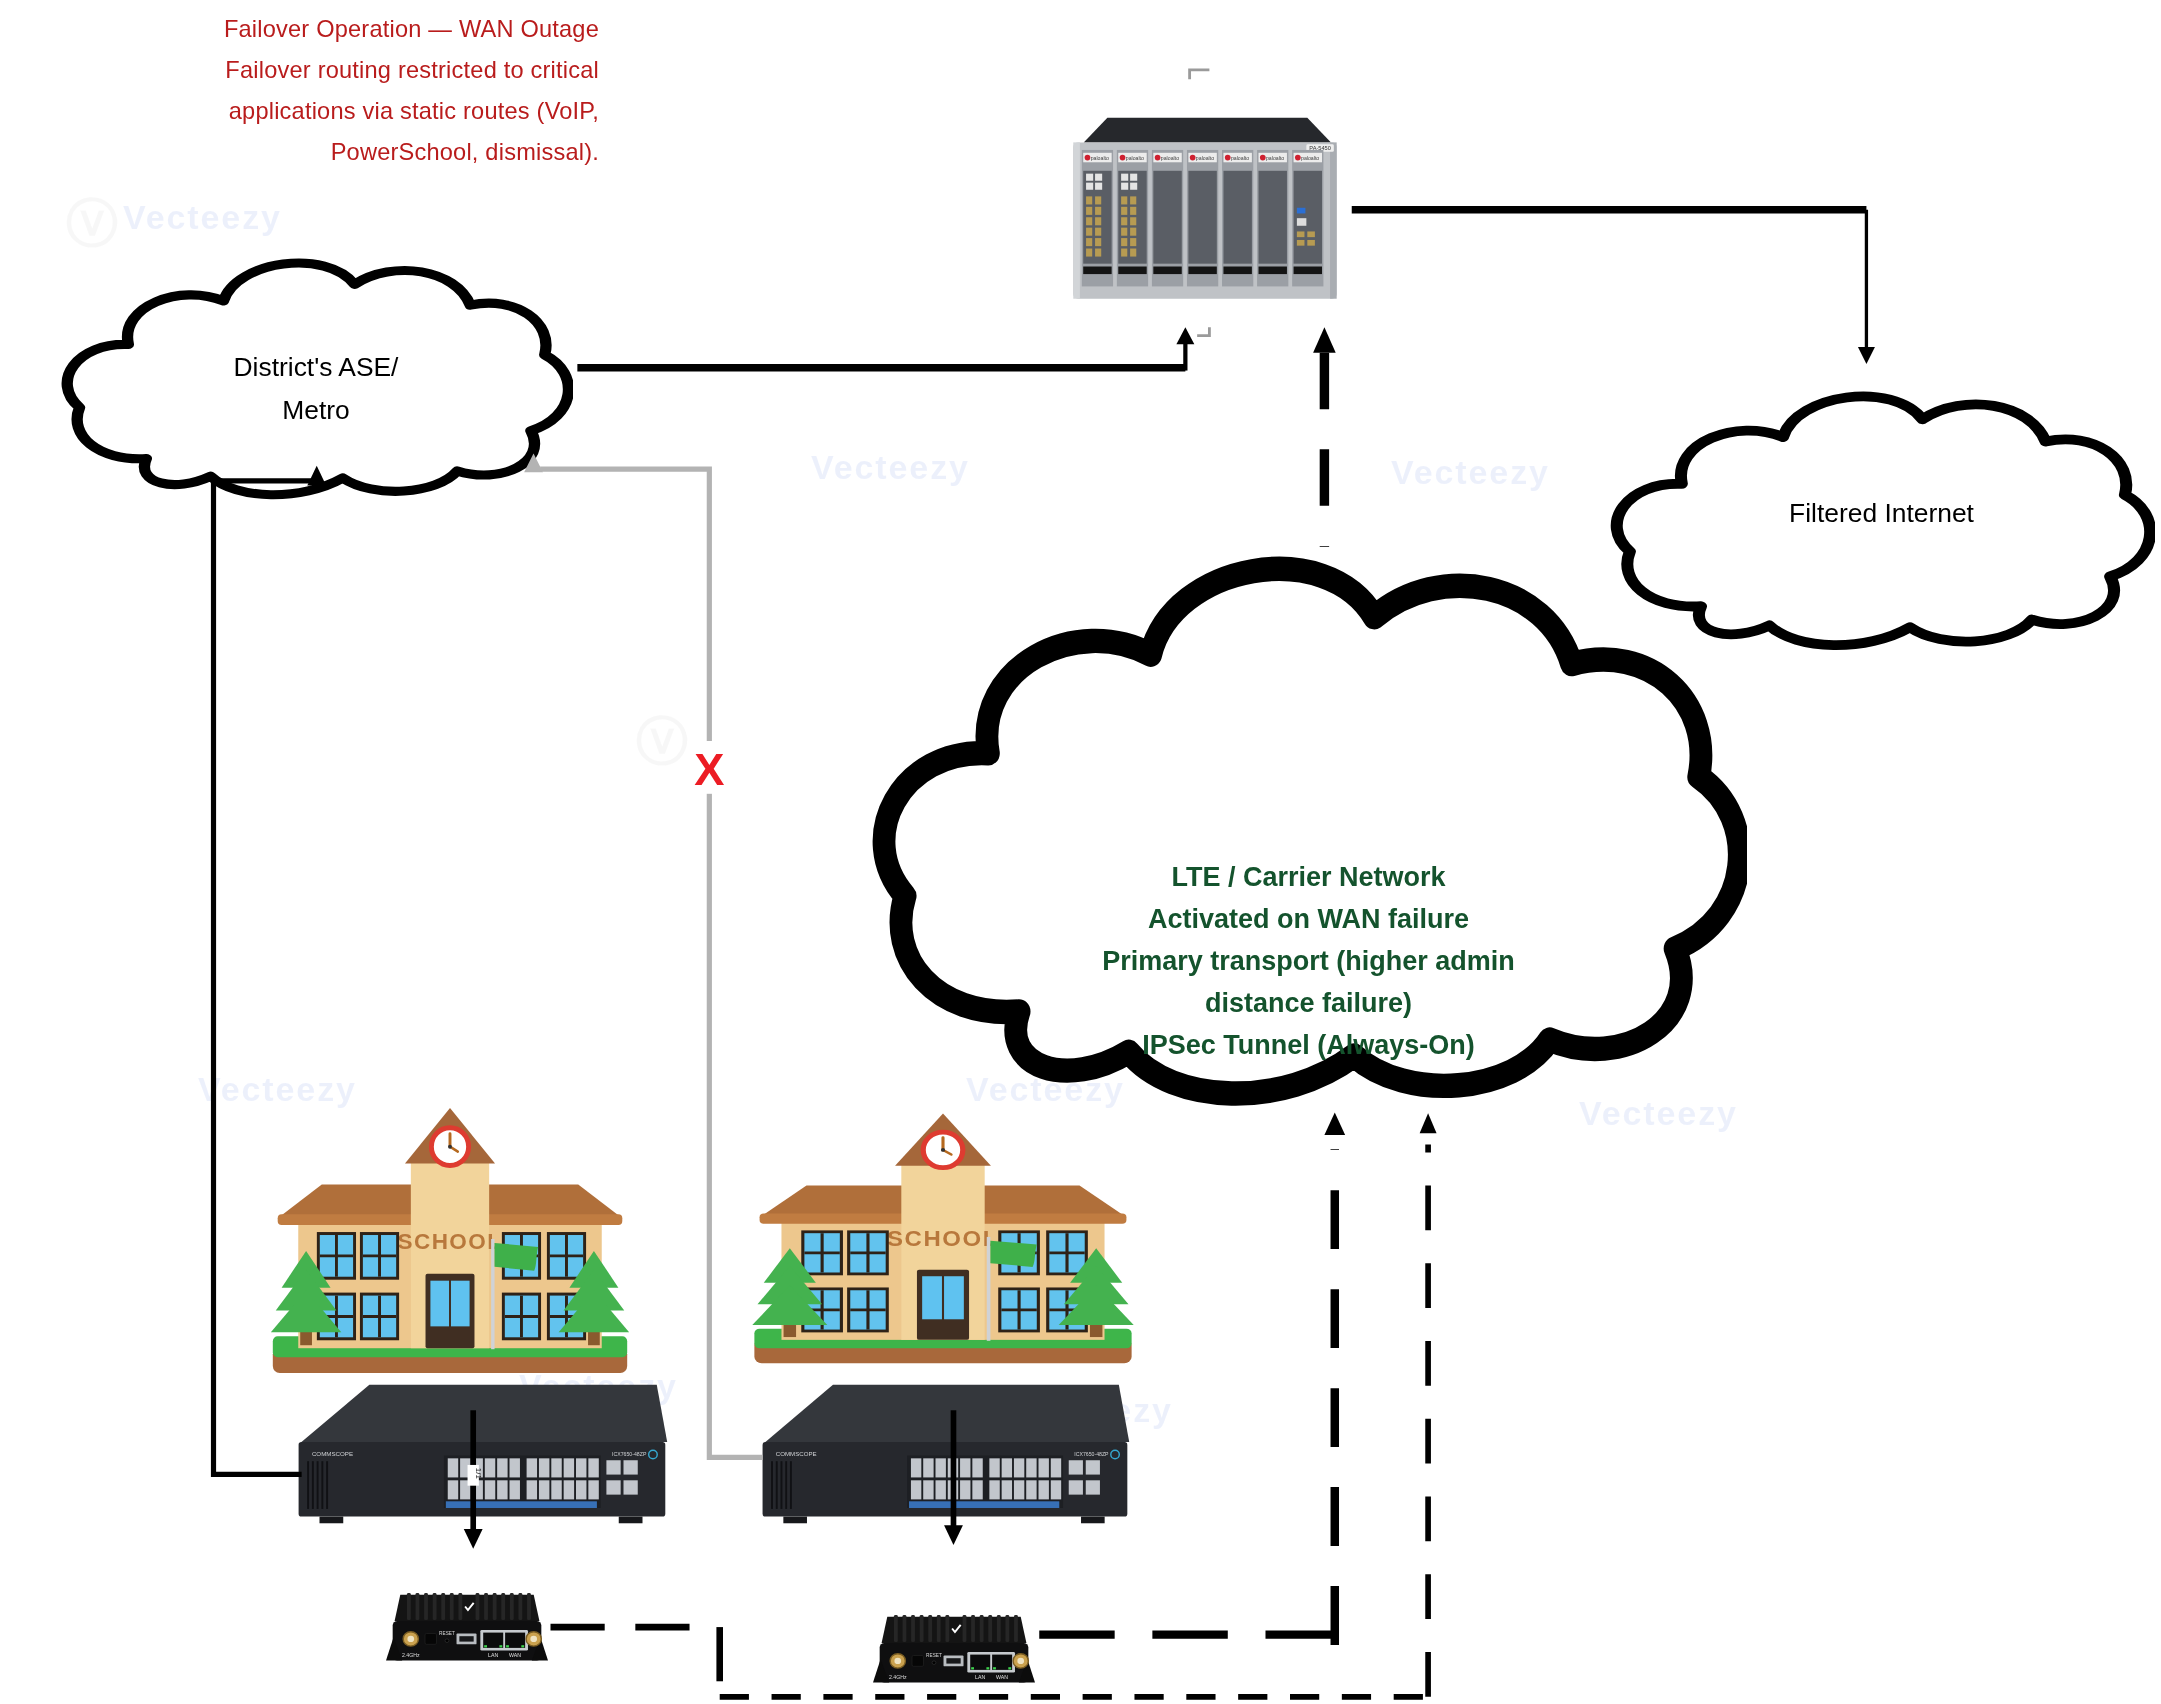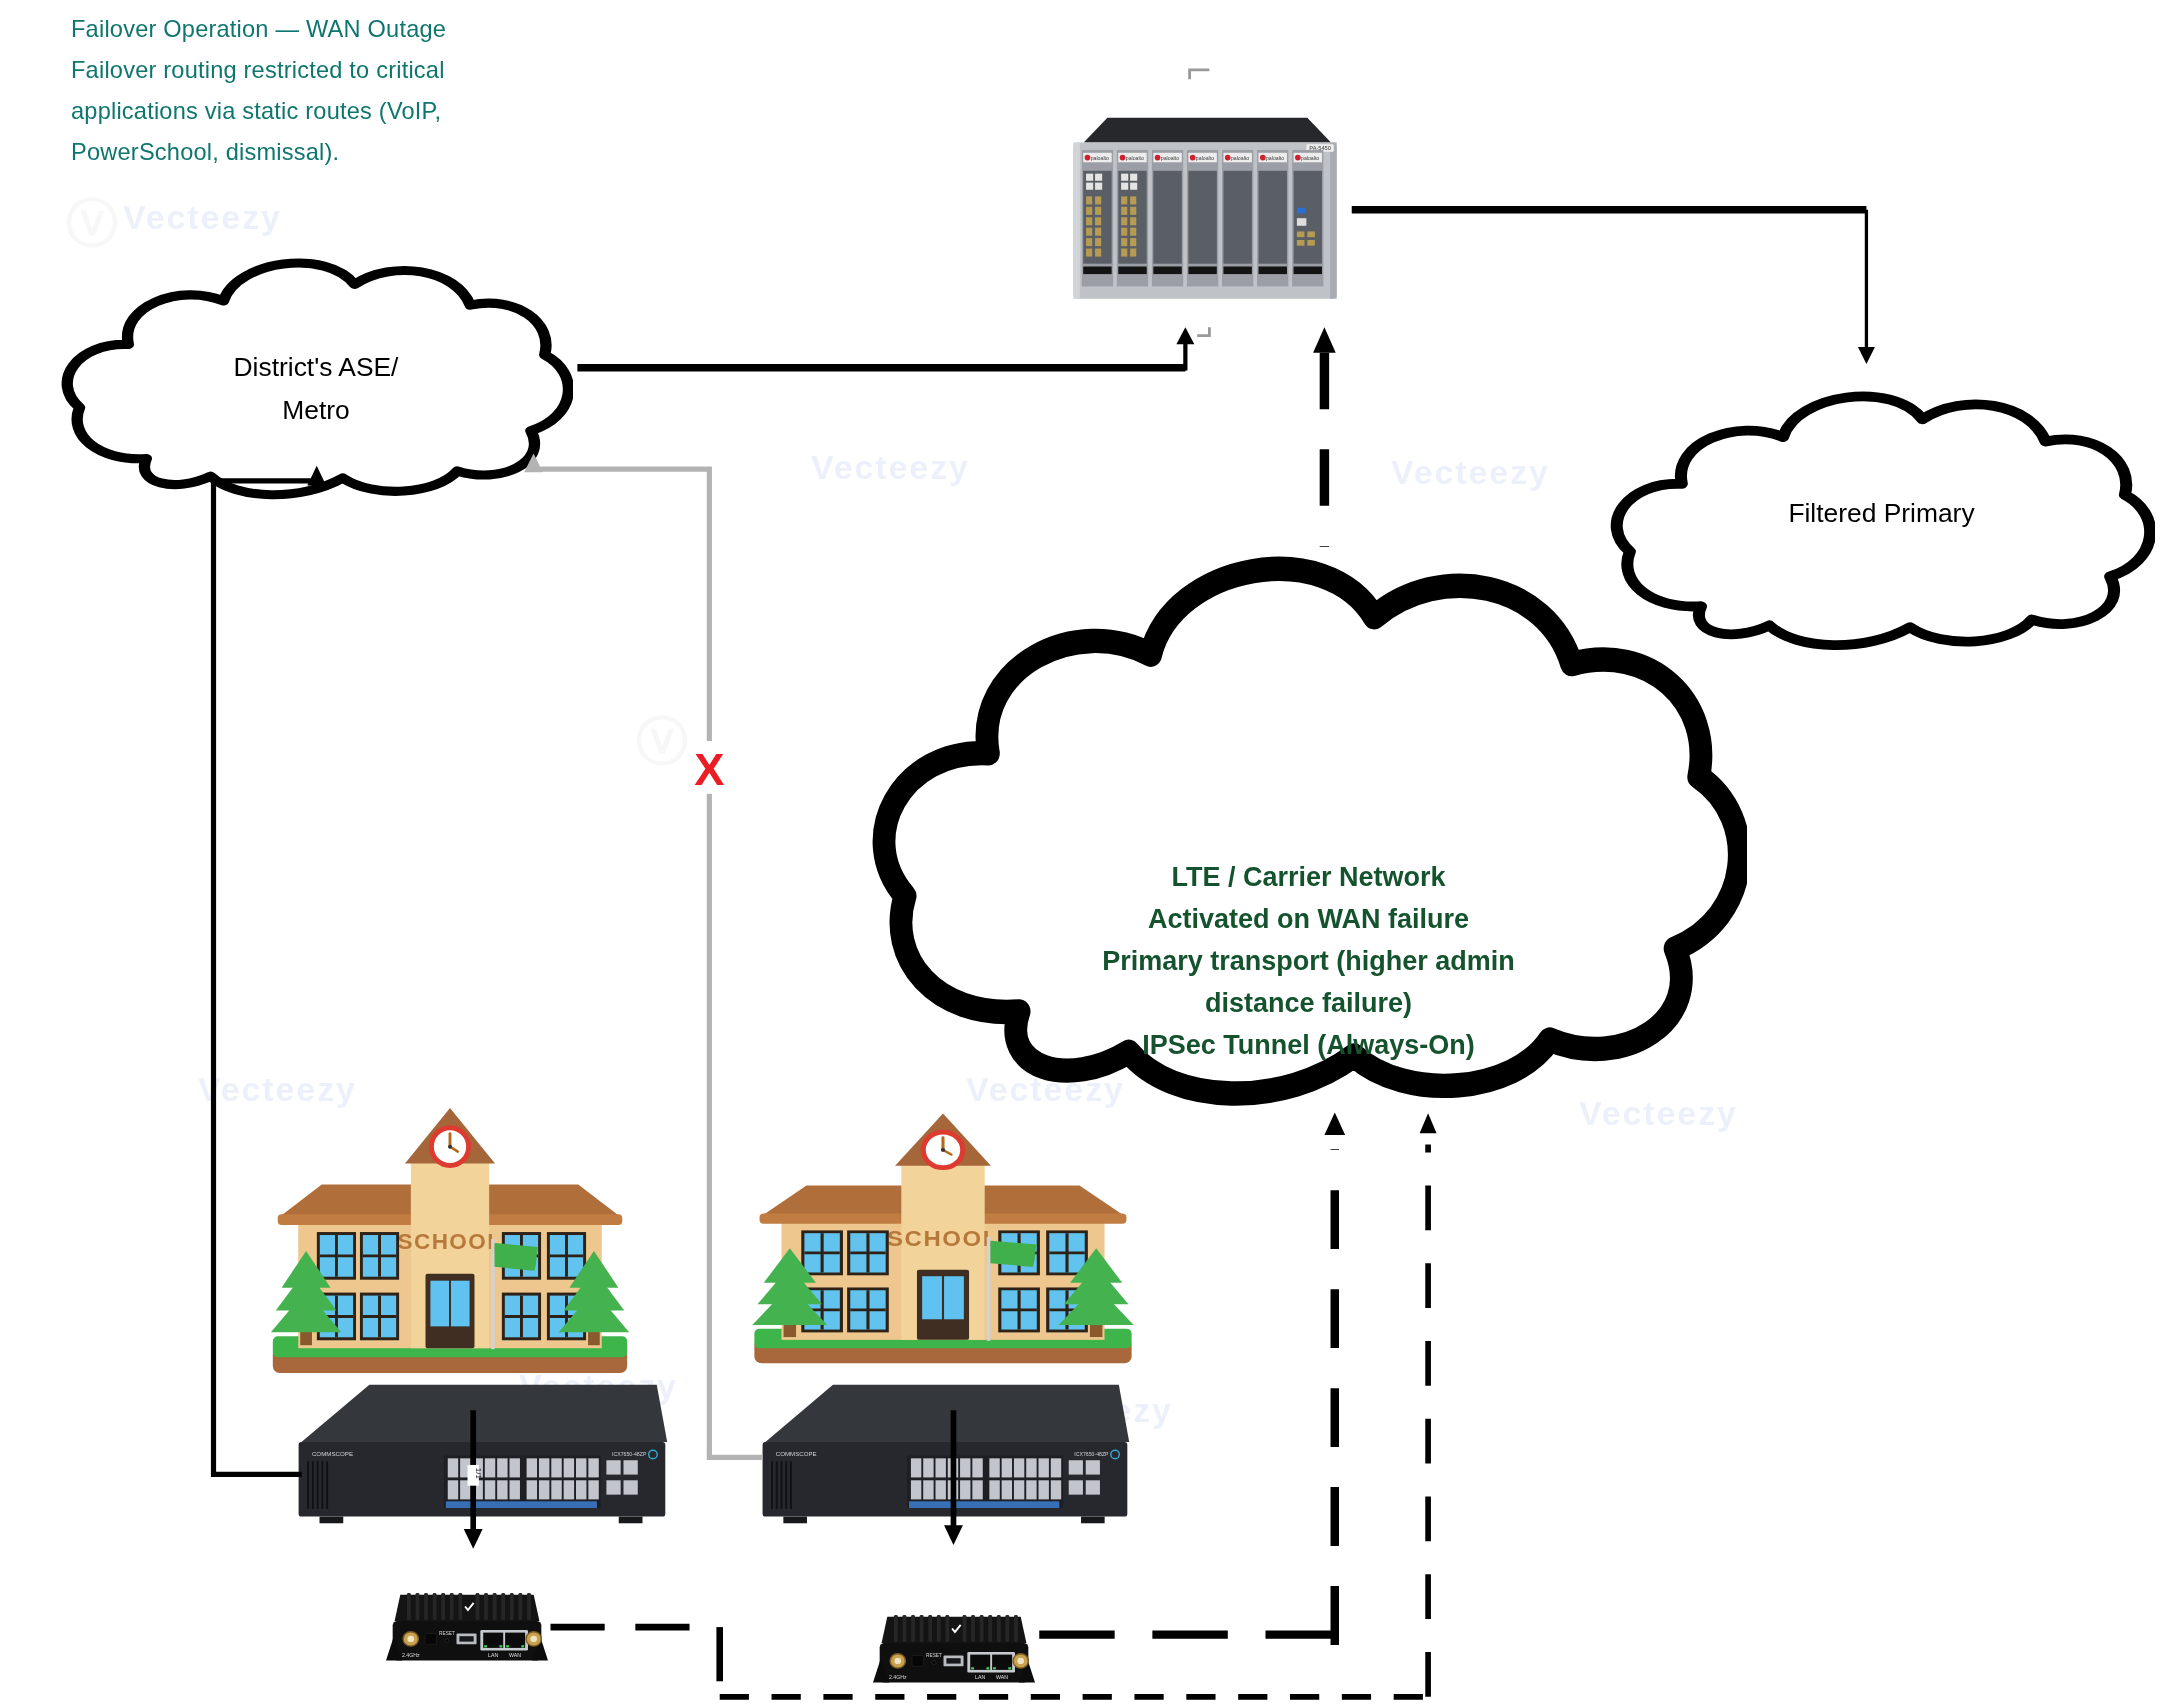--- a/index.html
+++ b/index.html
@@ -1,20 +1,20 @@
 <!DOCTYPE html>
 <html style="font-size:7.5px"><head>
 <meta charset="utf-8">
 <style>
   html,body{margin:0;padding:0;background:#fff;}
   .canvas{position:relative;width:2161px;height:1704px;background:#ffffff;overflow:hidden;
           font-family:"Liberation Sans",sans-serif;color:#111;}
   .abs{position:absolute;}
   
-  .title{left:71px;top:8.5px;width:528px;text-align:left;font-size:23.6px;line-height:41px;color:#0f766e;letter-spacing:0.2px;}
+  .title{left:71px;top:8.5px;width:528px;text-align:right;font-size:23.6px;line-height:41px;color:#b91c1c;letter-spacing:0.2px;}
   
   .cloud-label{position:absolute;width:100%;text-align:center;font-size:26.4px;color:#000;line-height:43px;}
   .lte-text{position:absolute;width:100%;text-align:center;font-weight:bold;font-size:27px;line-height:42px;color:#14532d;}
   svg{display:block;}
   svg text{font-family:"Liberation Sans",sans-serif;}
   .wm{position:absolute;color:#1d4ed8;opacity:.08;font-size:34px;font-weight:bold;letter-spacing:1.9px;}
   .wmv{position:absolute;color:#9a9a9a;opacity:.07;font-size:52px;font-weight:bold;}
 </style>
 </head>
 <body>
@@ -50,21 +50,21 @@
     <div class="cloud-label" style="top:101px;">
       <div>District's ASE/</div>
       <div>Metro</div>
     </div>
   </div>
 
   <div class="abs" style="left:1608px;top:377px;width:547px;height:276px;">
     <svg width="547" height="276" viewBox="0 0 1000 620" preserveAspectRatio="none">
       <path d="M170 515 C75 522 18 458 40 392 C-18 330 35 235 135 240 C118 148 235 92 320 135 C345 38 520 8 575 95 C650 35 772 58 800 145 C888 122 962 185 945 265 C1015 310 1005 415 918 448 C952 525 858 578 775 545 C735 602 612 612 552 562 C472 618 345 615 295 558 C225 598 148 575 170 515 Z" fill="#ffffff" stroke="#000000" stroke-width="22" stroke-linejoin="round"></path>
     </svg>
-    <div class="cloud-label" style="top:115px;">Filtered Primary</div>
+    <div class="cloud-label" style="top:115px;">Filtered Internet</div>
   </div>
 
   <div class="abs" style="left:870px;top:528px;width:877px;height:582px;">
     <svg width="877" height="582" viewBox="0 0 1000 620" preserveAspectRatio="none">
       <path d="M170 515 C75 522 18 458 40 392 C-18 330 35 235 135 240 C118 148 235 92 320 135 C345 38 520 8 575 95 C650 35 772 58 800 145 C888 122 962 185 945 265 C1015 310 1005 415 918 448 C952 525 858 578 775 545 C735 602 612 612 552 562 C472 618 345 615 295 558 C225 598 148 575 170 515 Z" fill="#ffffff" stroke="#000000" stroke-width="26" stroke-linejoin="round"></path>
     </svg>
     <div class="lte-text" style="top:328px;">
       <div>LTE / Carrier Network</div>
       <div>Activated on WAN failure</div>
       <div>Primary transport (higher admin</div>

